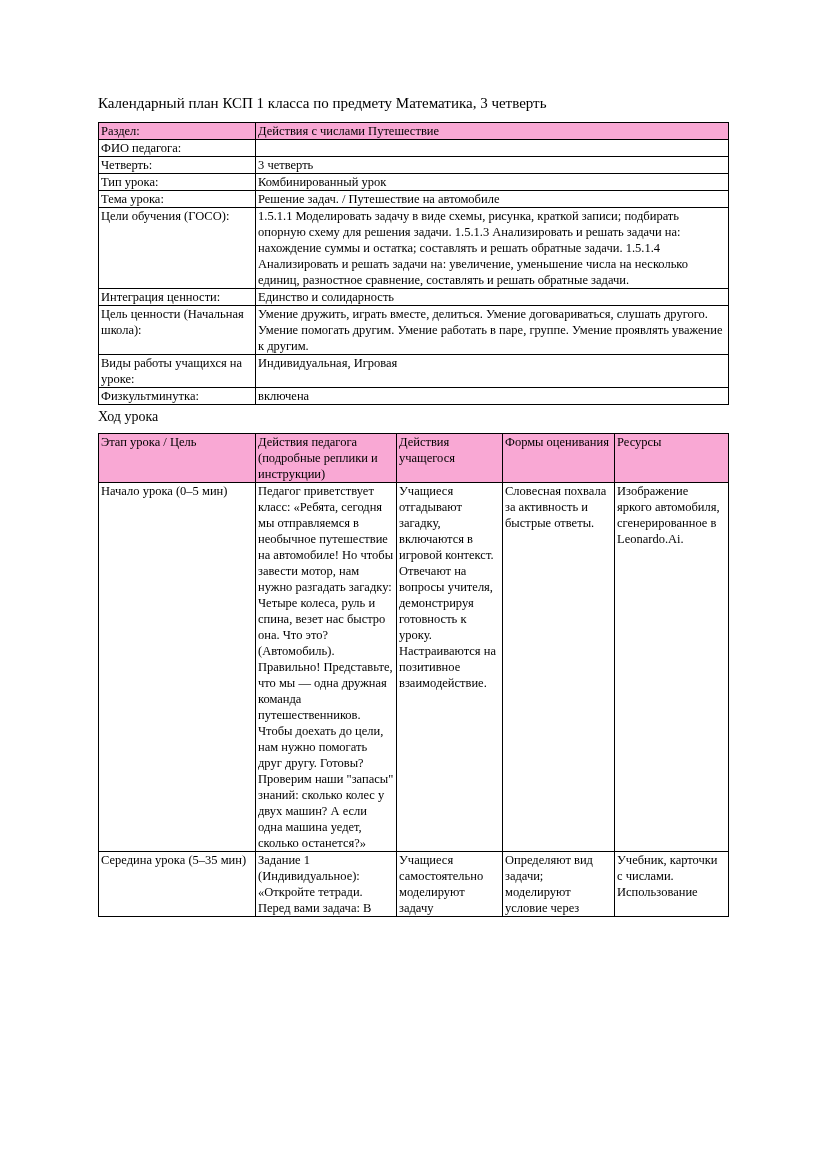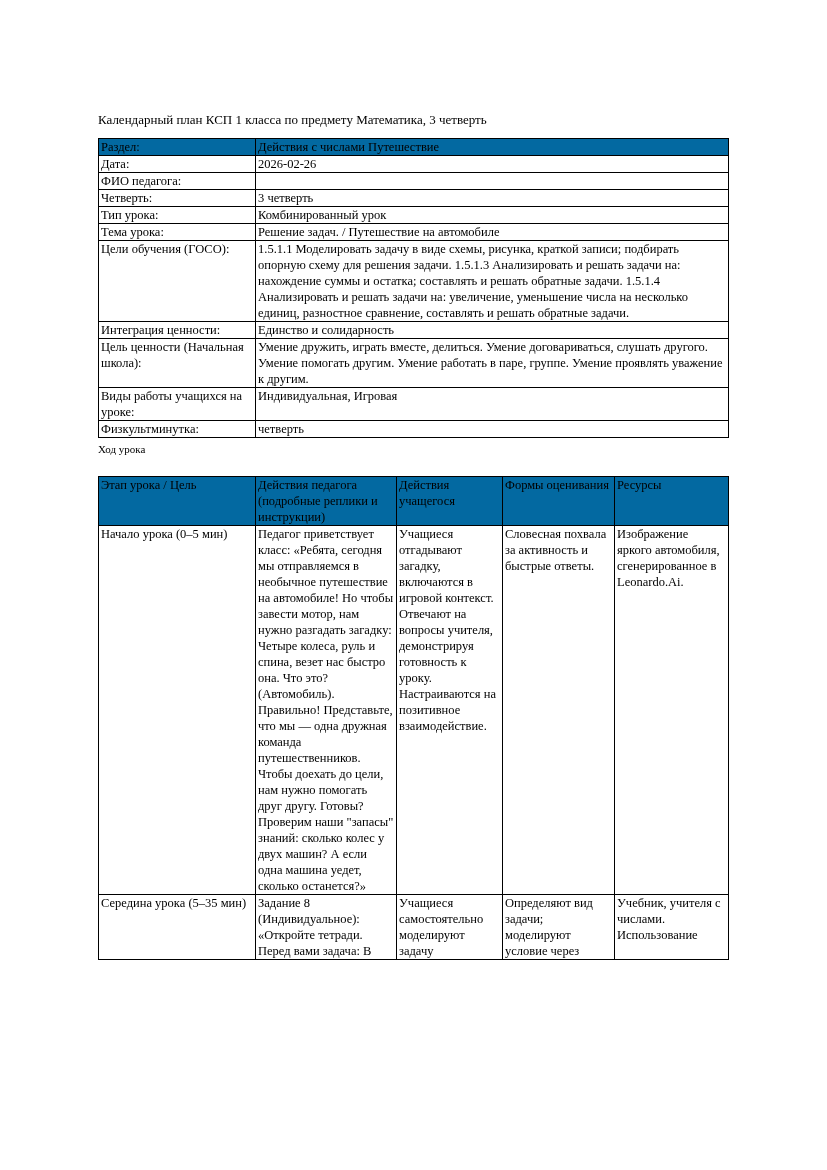--- a/index.html
+++ b/index.html
@@ -15,46 +15,46 @@
     font-family: "Liberation Serif", "DejaVu Serif", serif;
     color: #000;
   }
   .page-content {
     position: absolute;
     left: 98px;
     top: 96px;
     width: 630px;
   }
   .doc-title {
-    font-size: 13px;
+    font-size: 15px;
     line-height: 15px;
-    margin: 16px 0 11px 0;
+    margin: 0 0 11px 0;
   }
   .section-heading {
-    font-size: 11px;
+    font-size: 14px;
     line-height: 15px;
-    margin: 4px 0 19px 0;
+    margin: 4px 0 9px 0;
   }
   table {
     border-collapse: collapse;
     table-layout: fixed;
     width: 630px;
   }
   td, th {
     border: 1px solid #000;
     vertical-align: top;
     text-align: left;
     font-weight: normal;
     font-size: 12.5px;
     line-height: 16px;
     padding: 0 2px;
     overflow: hidden;
   }
   tr.shaded td, tr.shaded th {
-    background: #0369a1;
+    background: #f9a8d4;
   }
   .info-table col.c-label  { width: 157px; }
   .info-table col.c-value  { width: 473px; }
   .lesson-table col.c1 { width: 157px; }
   .lesson-table col.c2 { width: 141px; }
   .lesson-table col.c3 { width: 106px; }
   .lesson-table col.c4 { width: 112px; }
   .lesson-table col.c5 { width: 114px; }
 </style>
 </head>
@@ -66,24 +66,20 @@
 
   <table class="info-table">
     <colgroup>
         <col class="c-label">
         <col class="c-value">
       </colgroup>
     <tbody>
       <tr class="shaded">
         <td>Раздел:</td>
         <td>Действия с числами Путешествие</td>
-      </tr>
-      <tr>
-        <td>Дата:</td>
-        <td>2026-02-26</td>
       </tr>
       <tr>
         <td>ФИО педагога:</td>
         <td></td>
       </tr>
       <tr>
         <td>Четверть:</td>
         <td>3 четверть</td>
       </tr>
       <tr>
@@ -105,21 +101,21 @@
       <tr>
         <td>Цель ценности (Начальная школа):</td>
         <td>Умение дружить, играть вместе, делиться. Умение договариваться, слушать другого. Умение помогать другим. Умение работать в паре, группе. Умение проявлять уважение к другим.</td>
       </tr>
       <tr>
         <td>Виды работы учащихся на уроке:</td>
         <td>Индивидуальная, Игровая</td>
       </tr>
       <tr>
         <td>Физкультминутка:</td>
-        <td>четверть</td>
+        <td>включена</td>
       </tr>
     </tbody>
   </table>
 
   <p class="section-heading">Ход урока</p>
 
   <table class="lesson-table">
     <colgroup>
         <col class="c1">
         <col class="c2">
@@ -137,21 +133,21 @@
       </tr>
       <tr>
         <td>Начало урока (0–5 мин)</td>
         <td>Педагог приветствует класс: «Ребята, сегодня мы отправляемся в необычное путешествие на автомобиле! Но чтобы завести мотор, нам нужно разгадать загадку: Четыре колеса, руль и спина, везет нас быстро она. Что это? (Автомобиль). Правильно! Представьте, что мы — одна дружная команда путешественников. Чтобы доехать до цели, нам нужно помогать друг другу. Готовы? Проверим наши "запасы" знаний: сколько колес у двух машин? А если одна машина уедет, сколько останется?»</td>
         <td>Учащиеся отгадывают загадку, включаются в игровой контекст. Отвечают на вопросы учителя, демонстрируя готовность к уроку. Настраиваются на позитивное взаимодействие.</td>
         <td>Словесная похвала за активность и быстрые ответы.</td>
         <td>Изображение яркого автомобиля, сгенерированное в Leonardo.Ai.</td>
       </tr>
       <tr>
         <td>Середина урока (5–35 мин)</td>
-        <td>Задание 8 (Индивидуальное): «Откройте тетради. Перед вами задача: В</td>
+        <td>Задание 1 (Индивидуальное): «Откройте тетради. Перед вами задача: В</td>
         <td>Учащиеся самостоятельно моделируют задачу</td>
         <td>Определяют вид задачи; моделируют условие через</td>
-        <td>Учебник, учителя с числами. Использование</td>
+        <td>Учебник, карточки с числами. Использование</td>
       </tr>
     </tbody>
   </table>
 
 </div>
 
 </body></html>

